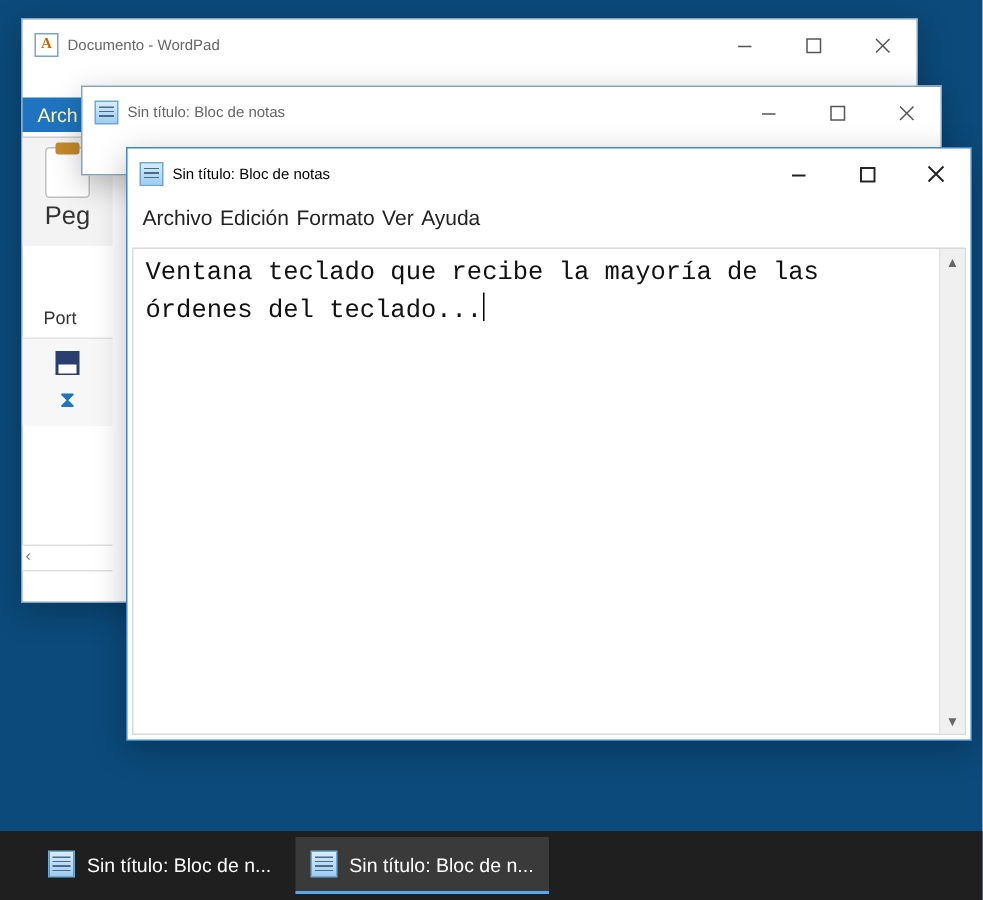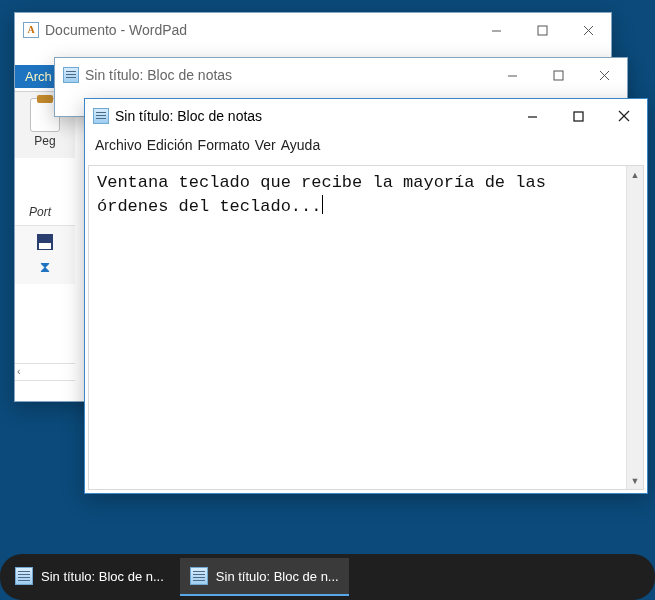--- a/index.html
+++ b/index.html
@@ -19,21 +19,21 @@
     background: #fff;
     border: 1px solid #84a4c0;
     box-shadow: 0 6px 20px rgba(0,0,0,.25);
   }
   .titlebar {
     display: flex; align-items: center;
     height: 34px; padding-left: 8px;
     color: #666;
   }
   .win.active > .titlebar { color: #000; }
-  .titlebar .title { margin-left: 6px; font-size: 14px; flex: 1; white-space: nowrap; overflow: hidden; text-overflow: ellipsis; }
+  .titlebar .title { margin-left: 6px; font-size: 10px; flex: 1; white-space: nowrap; overflow: hidden; text-overflow: ellipsis; }
   .win-controls { display: flex; }
   .win-btn {
     width: 46px; height: 32px;
     display: flex; align-items: center; justify-content: center;
     color: #555;
   }
   .win.active .win-btn { color: #222; }
   .icon-notepad, .icon-wordpad {
     width: 16px; height: 16px; display: inline-block;
   }
@@ -60,21 +60,21 @@
     font-size:13px; padding:4px 10px;
   }
   .wp-strip {
     position:absolute; left:0; top:78px; width:60px; background:#f3f3f3;
     border-top:1px solid #d0d0d0; padding:6px 0 10px; text-align:center;
   }
   .wp-strip .paste-icn{
     width:30px;height:34px;margin:0 auto 2px;background:#fff;border:1px solid #c0c0c0;border-radius:3px;position:relative;
   }
   .wp-strip .paste-icn::before{content:"";position:absolute;top:-4px;left:6px;right:6px;height:8px;background:#c48a2c;border-radius:2px;}
-  .wp-label{font-size:12px;color:#333;}
+  .wp-label{font-size:17px;color:#333;}
   .wp-below{
     position:absolute; left:0; width:60px; background:#f7f7f7;
     display:flex;flex-direction:column;align-items:center;gap:8px;padding:8px 0;
     border-top:1px solid #e3e3e3;
   }
   .wp-floppy{width:16px;height:16px;background:#2a3e6f;position:relative;}
   .wp-floppy::after{content:"";position:absolute;bottom:1px;left:2px;right:2px;height:6px;background:#fff;}
   .wp-hourglass{width:18px;height:18px;font-size:15px;line-height:18px;color:#1e74c0;text-align:center;}
   .wp-ruler{position:absolute;left:0;height:18px;background:#fff;border-top:1px solid #e0e0e0;border-bottom:1px solid #e0e0e0;width:60px;}
   .wp-ruler .lt{position:absolute;left:2px;top:1px;font-size:11px;color:#777;}
@@ -93,21 +93,21 @@
     white-space:pre-wrap;
   }
   .np-caret{display:inline-block;width:1px;height:19px;background:#000;vertical-align:-3px;margin-left:1px;}
   .np-scroll{position:absolute;right:0;top:0;bottom:0;width:17px;background:#f0f0f0;border-left:1px solid #e3e3e3;}
   .np-scroll .up,.np-scroll .down{height:17px;display:flex;align-items:center;justify-content:center;color:#666;font-size:9px;}
   .np-scroll .down{position:absolute;bottom:0;left:0;right:0;}
 
   
   .taskbar{
     position:absolute; left:0; right:0; bottom:0; height:46px;
-    background:#1f1f1f; display:flex; align-items:center; padding:0 5px; gap:6px;border-radius:22px;
+    background:#1f1f1f; display:flex; align-items:center; padding:0 22px; gap:6px;
   }
   .tbtn{
     height:38px; display:flex; align-items:center; gap:8px; padding:0 10px;
     color:#fff; font-size:13px; border-bottom:2px solid transparent;
     min-width:0;
   }
   .tbtn.active{ background:#3a3a3a; border-bottom-color:#58a7e8;}
   .tbtn .lbl{max-width:155px;white-space:nowrap;overflow:hidden;text-overflow:ellipsis;}
   .tbtn .icon-notepad,.tbtn .icon-wordpad{width:18px;height:18px;}
 </style>
@@ -136,21 +136,21 @@
               <path d="M1 1l9 9M10 1l-9 9" stroke="currentColor"></path>
             </svg>
         </div>
       </div>
     </div>
     <div class="ribbon-tab">Arch</div>
     <div class="wp-strip">
       <div class="paste-icn"></div>
       <div class="wp-label">Peg</div>
     </div>
-    <div class="wp-label" style="position:absolute;left:14px;top:192px;font-size:12px;color:#333;font-style:italic;">Port</div>
+    <div class="wp-label" style="position:absolute;left:14px;top:192px;font-size:12px;color:#333;">Port</div>
     <div class="wp-below" style="top:212px;">
       <div class="wp-floppy"></div>
       <div class="wp-hourglass">⧗</div>
     </div>
     <div class="wp-ruler" style="top:350px;">
       <span class="lt">‹</span>
     </div>
   </div>
 
   <div class="win" style="left:54px; top:57px; width:574px; height:60px;">

